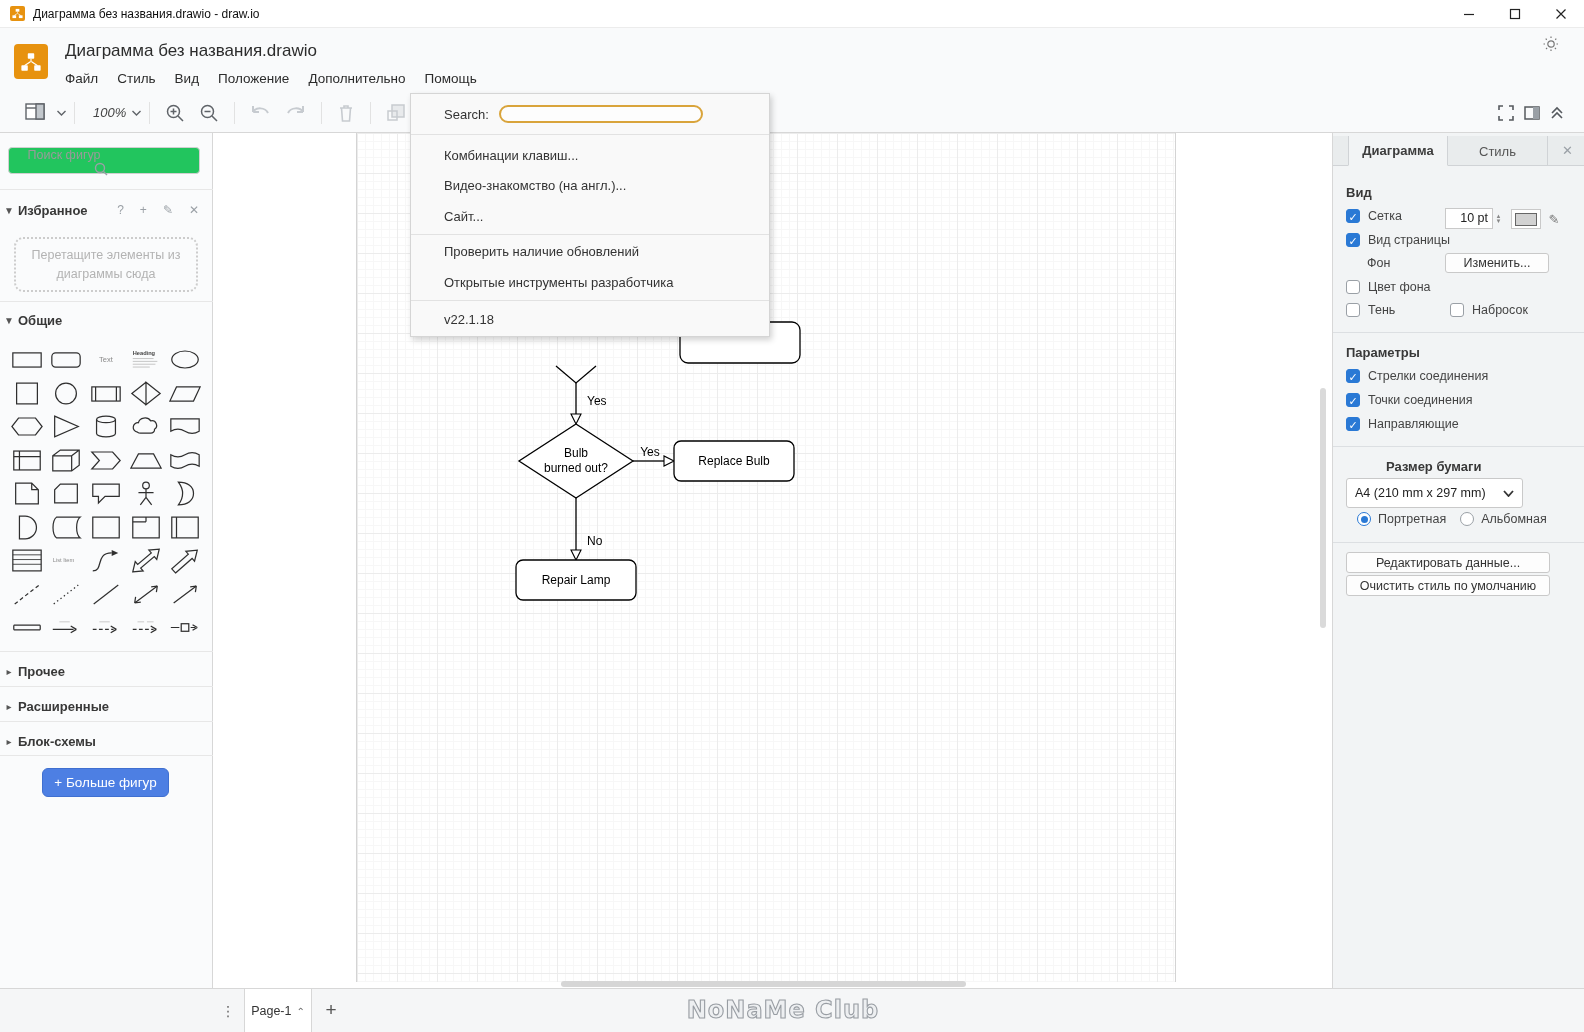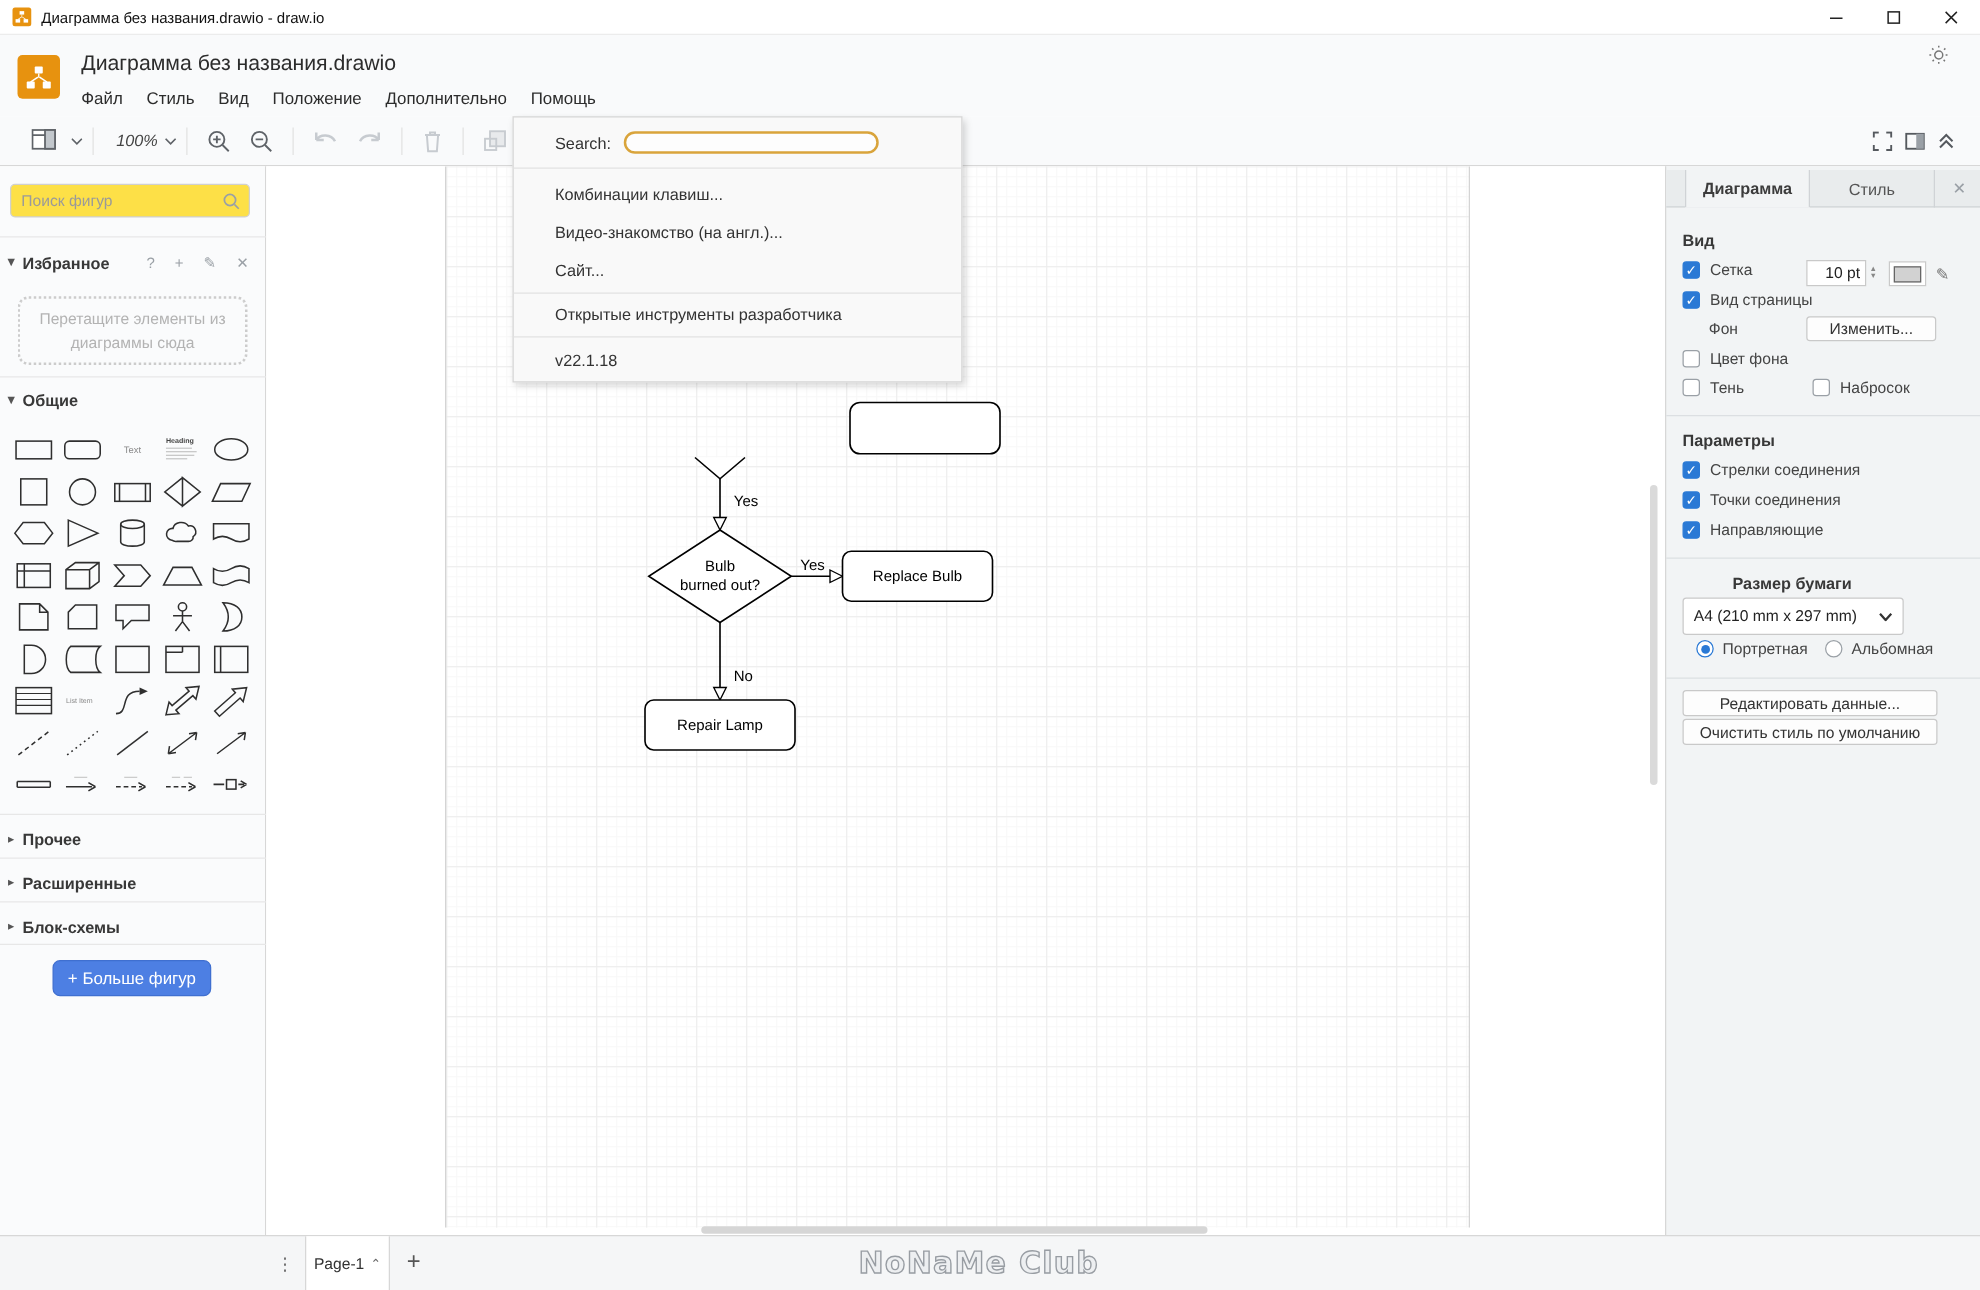--- a/index.html
+++ b/index.html
@@ -26,21 +26,21 @@
   .toolbar { position:absolute; left:0; top:93px; width:1584px; height:40px; background:#f9fafb; border-bottom:1px solid #d7d7d7; display:flex; align-items:center; }
   .tb-group { display:flex; align-items:center;font-style:italic; }
   .tb-sep { width:1px; height:22px; background:#e2e2e2; margin:0 8px; }
   .tb-icon { padding:0 7px; display:flex; align-items:center; }
   .zoom-label { font-size:13px; color:#444; margin:0 3px 0 10px; }
   .caret-down { margin-left:3px; }
   .tb-right { position:absolute; right:20px; top:0; height:40px; display:flex; align-items:center; gap:10px; }
 
   
   .sidebar { position:absolute; left:0; top:133px; width:213px; height:855px; background:#fafbfc; border-right:1px solid #d7d7d7; }
-  .shape-search { position:absolute; left:8px; top:14px; width:192px; height:27px; background:#fde047; border:1px solid #d0d0d0; border-radius:4px; display:flex; align-items:center; }
+  .shape-search { position:absolute; left:8px; top:14px; width:192px; height:27px; background:#22c55e; border:1px solid #d0d0d0; border-radius:4px; display:flex; align-items:center;flex-direction:column; }
   .shape-search input { flex:1; border:none; outline:none; background:transparent; font-size:12.5px; color:#333; padding-left:8px; font-family:"Liberation Sans",sans-serif; }
   .shape-search input::placeholder { color:#9a9a9a; }
   .search-glyph { margin-right:7px; }
   .side-sep { position:absolute; left:0; width:213px; height:1px; background:#e7e7e7; }
   .section-head { position:absolute; left:0; width:213px; height:22px; display:flex; align-items:center; }
   .sec-caret { width:18px; text-align:center; color:#555; font-size:10px; }
   .sec-title { font-size:13px; font-weight:bold; color:#383838; }
   .fav-icons { position:absolute; right:14px; display:flex; gap:16px; color:#9aa0a6; font-size:12px; }
   .dropzone { position:absolute; left:14px; top:104px; width:184px; height:55px; border:2px dotted #ccc; border-radius:9px; display:flex; align-items:center; justify-content:center; text-align:center; font-size:12.5px; color:#b3b3b3; line-height:1.45; padding:0 14px; }
   .palette { position:absolute; left:7px; top:210px; width:198px; display:grid; grid-template-columns:repeat(5,1fr); grid-auto-rows:33.5px; }
@@ -585,20 +585,21 @@
   <div class="help-menu">
     <div class="hm-search-row">
       <label>Search:</label>
       <input type="text" value="" style="">
     </div>
     <div style="height:5px;"></div>
     <div class="hm-item">Комбинации клавиш...</div>
     <div class="hm-item">Видео-знакомство (на англ.)...</div>
     <div class="hm-item">Сайт...</div>
     <div class="hm-sep"></div>
+    <div class="hm-item">Проверить наличие обновлений</div>
     <div class="hm-item">Открытые инструменты разработчика</div>
     <div class="hm-sep"></div>
     <div class="hm-version">v22.1.18</div>
   </div>
 
   <div class="fpanel">
     <div class="ftabs">
       <div style="width:15px;"></div>
       <div class="ftab active">Диаграмма</div>
       <div class="ftab">Стиль</div>

